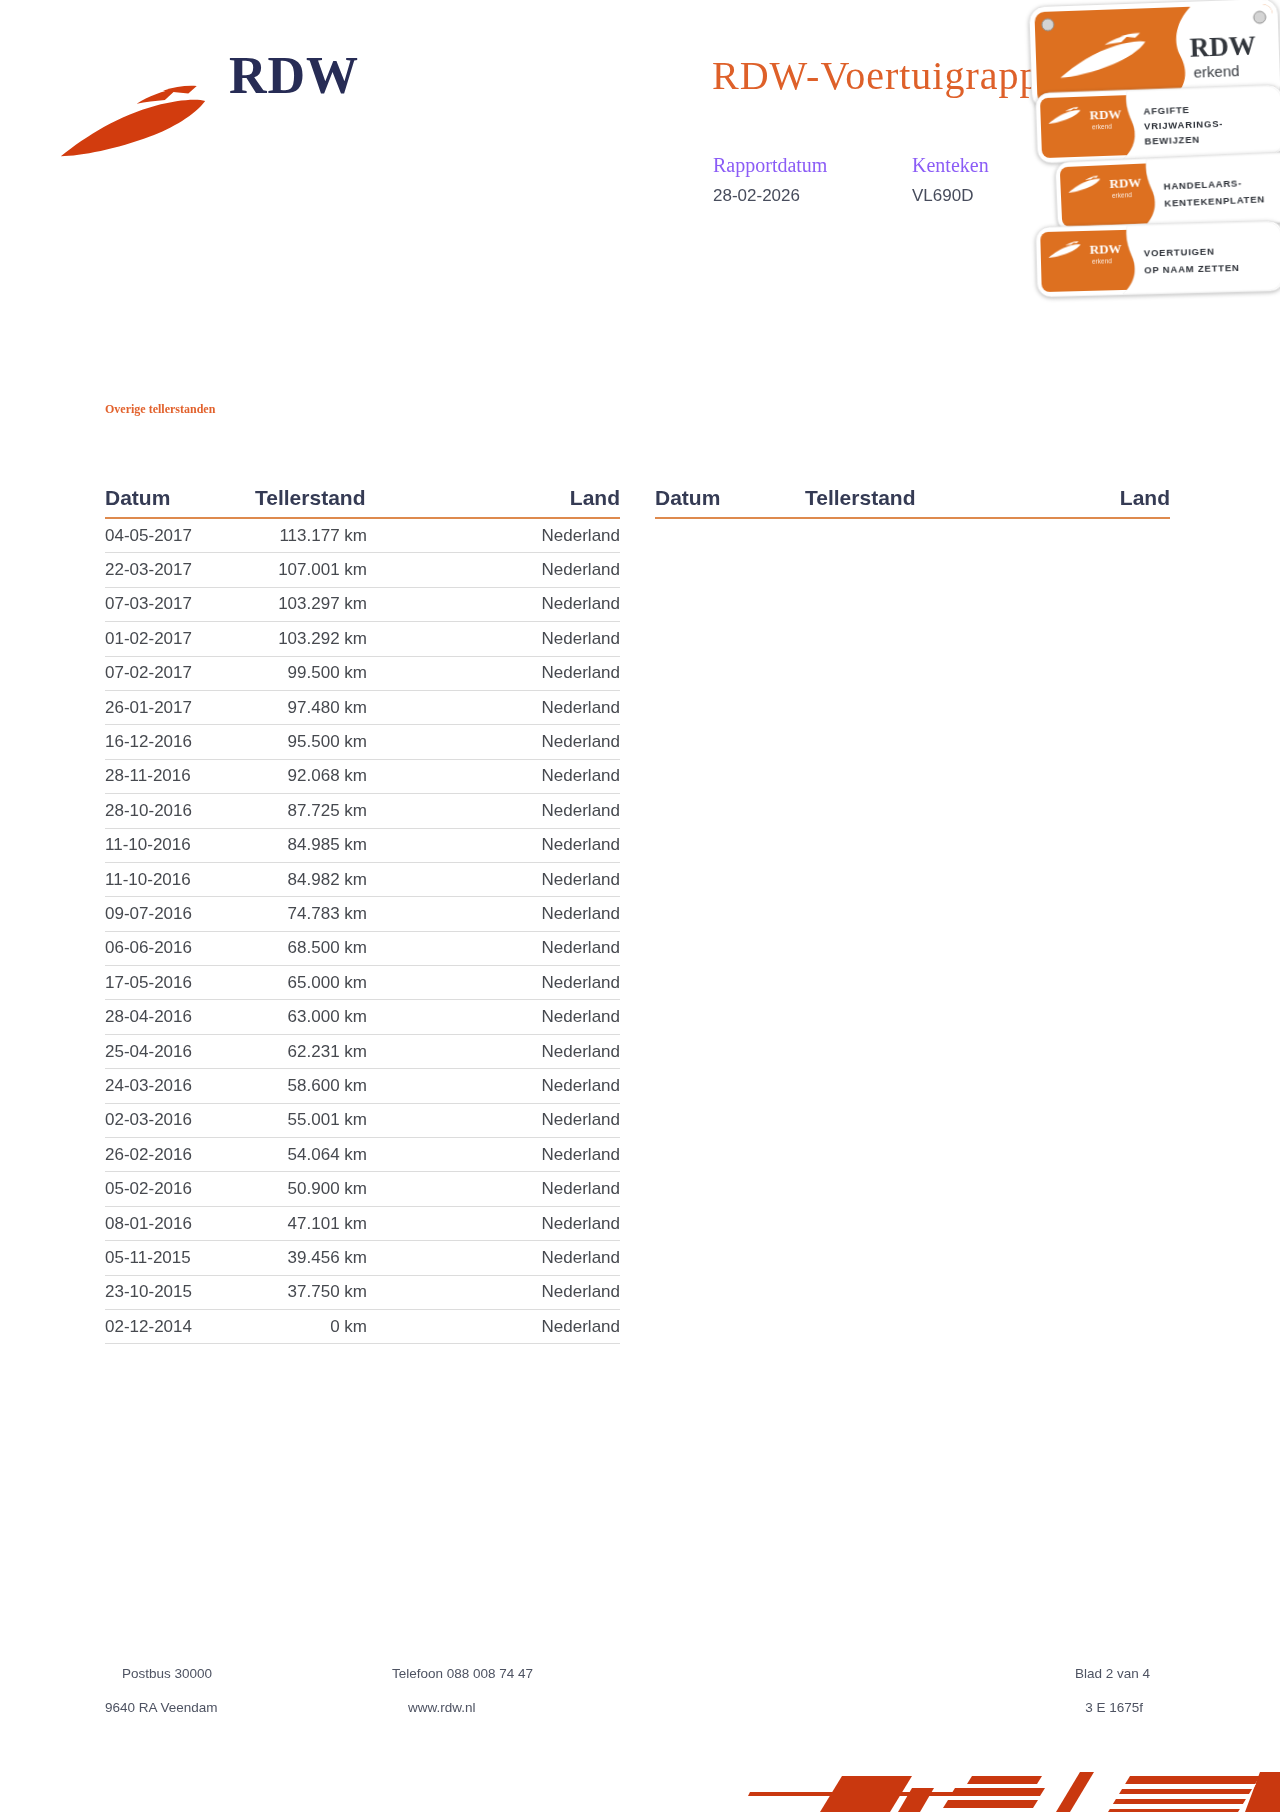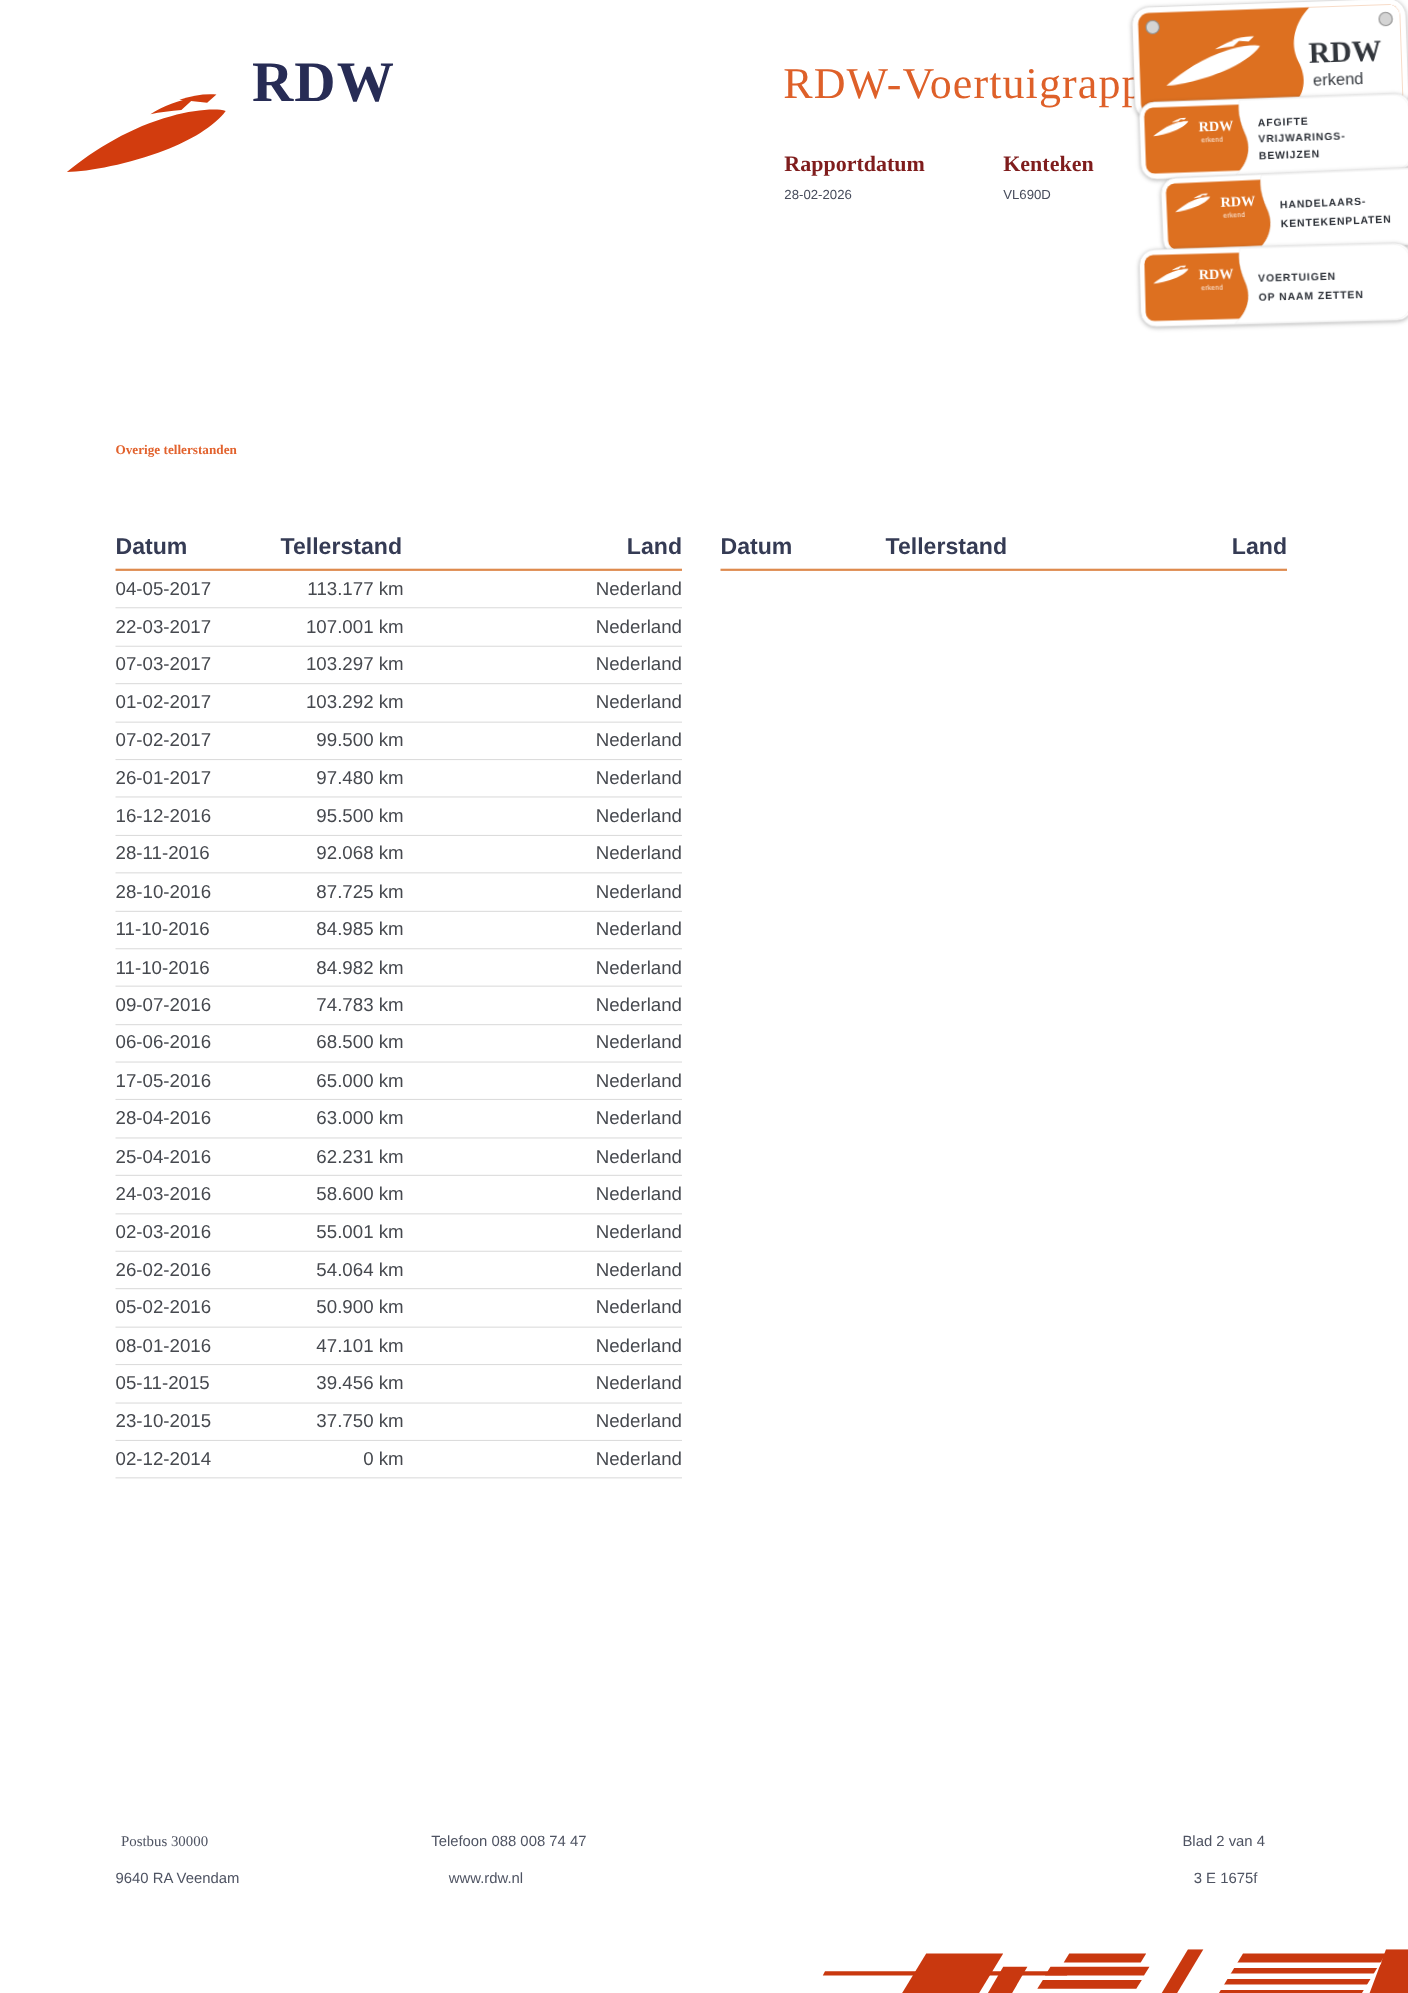--- a/index.html
+++ b/index.html
@@ -19,24 +19,24 @@
   .doc-title {
     position:absolute; left:712px; top:52px;
     font-family:"Liberation Serif", serif; font-weight:normal;
     font-size:40px; color:#de6029; letter-spacing:1px; white-space:nowrap;
     z-index:1;
   }
   .meta-block { position:absolute; top:138px; z-index:1; }
   .meta-date  { left:713px; }
   .meta-plate { left:912px; }
   .meta-label {
-    font-family:"Liberation Serif", serif; font-weight:bold;
-    font-size:20px; color:#7f1d1d;
-  }
-  .meta-value { margin-top:9px; font-size:12px; color:#474c5c; }
+    font-family:"Liberation Serif", serif; font-weight:normal;
+    font-size:20px; color:#8b5cf6;margin-top:16px;
+  }
+  .meta-value { margin-top:9px; font-size:17px; color:#474c5c; }
 
   
   .badge { position:absolute; z-index:2; filter:drop-shadow(0 1px 2px rgba(0,0,0,.28)); }
   .badge-main { left:1030px; top:2px;   transform:rotate(-2deg); }
   .badge-s1   { left:1036px; top:88px;  transform:rotate(-2deg); }
   .badge-s2   { left:1056px; top:156px; transform:rotate(-2.5deg); }
   .badge-s3   { left:1036px; top:223px; transform:rotate(-1.5deg); }
   .badge text { font-family:"Liberation Sans", sans-serif; }
   .badge .brand-lg { font-family:"Liberation Serif", serif; font-weight:bold; font-size:27px; fill:#32363c; }
   .badge .sub-lg   { font-size:15px; fill:#383c42; }
@@ -61,21 +61,21 @@
     display:grid; grid-template-columns:150px 112px 1fr;
     height:34.4px; align-items:center;
     border-bottom:1px solid #dcdcdc;
     font-size:17px; color:#46494f;
   }
   .cell-tell, .cell-land { text-align:right; }
   .th-land { text-align:right; }
 
   
   .footer-item { position:absolute; font-size:13.5px; color:#4e5362; }
-  .f-postbus { left:110px;  top:1666px;font-family:Liberation Serif, serif; }
+  .f-postbus { left:122px;  top:1666px; }
   .f-city    { left:105px;  top:1700px; }
   .f-phone   { left:392px;  top:1666px; }
   .f-web     { left:408px;  top:1700px; }
   .f-page    { left:1000px; top:1666px; width:150px; text-align:right; }
   .f-code    { left:1000px; top:1700px; width:143px; text-align:right; }
 
   
   .stripes { position:absolute; left:700px; top:1772px; width:580px; height:40px; color:#c9380f; }
 </style>
 </head>

